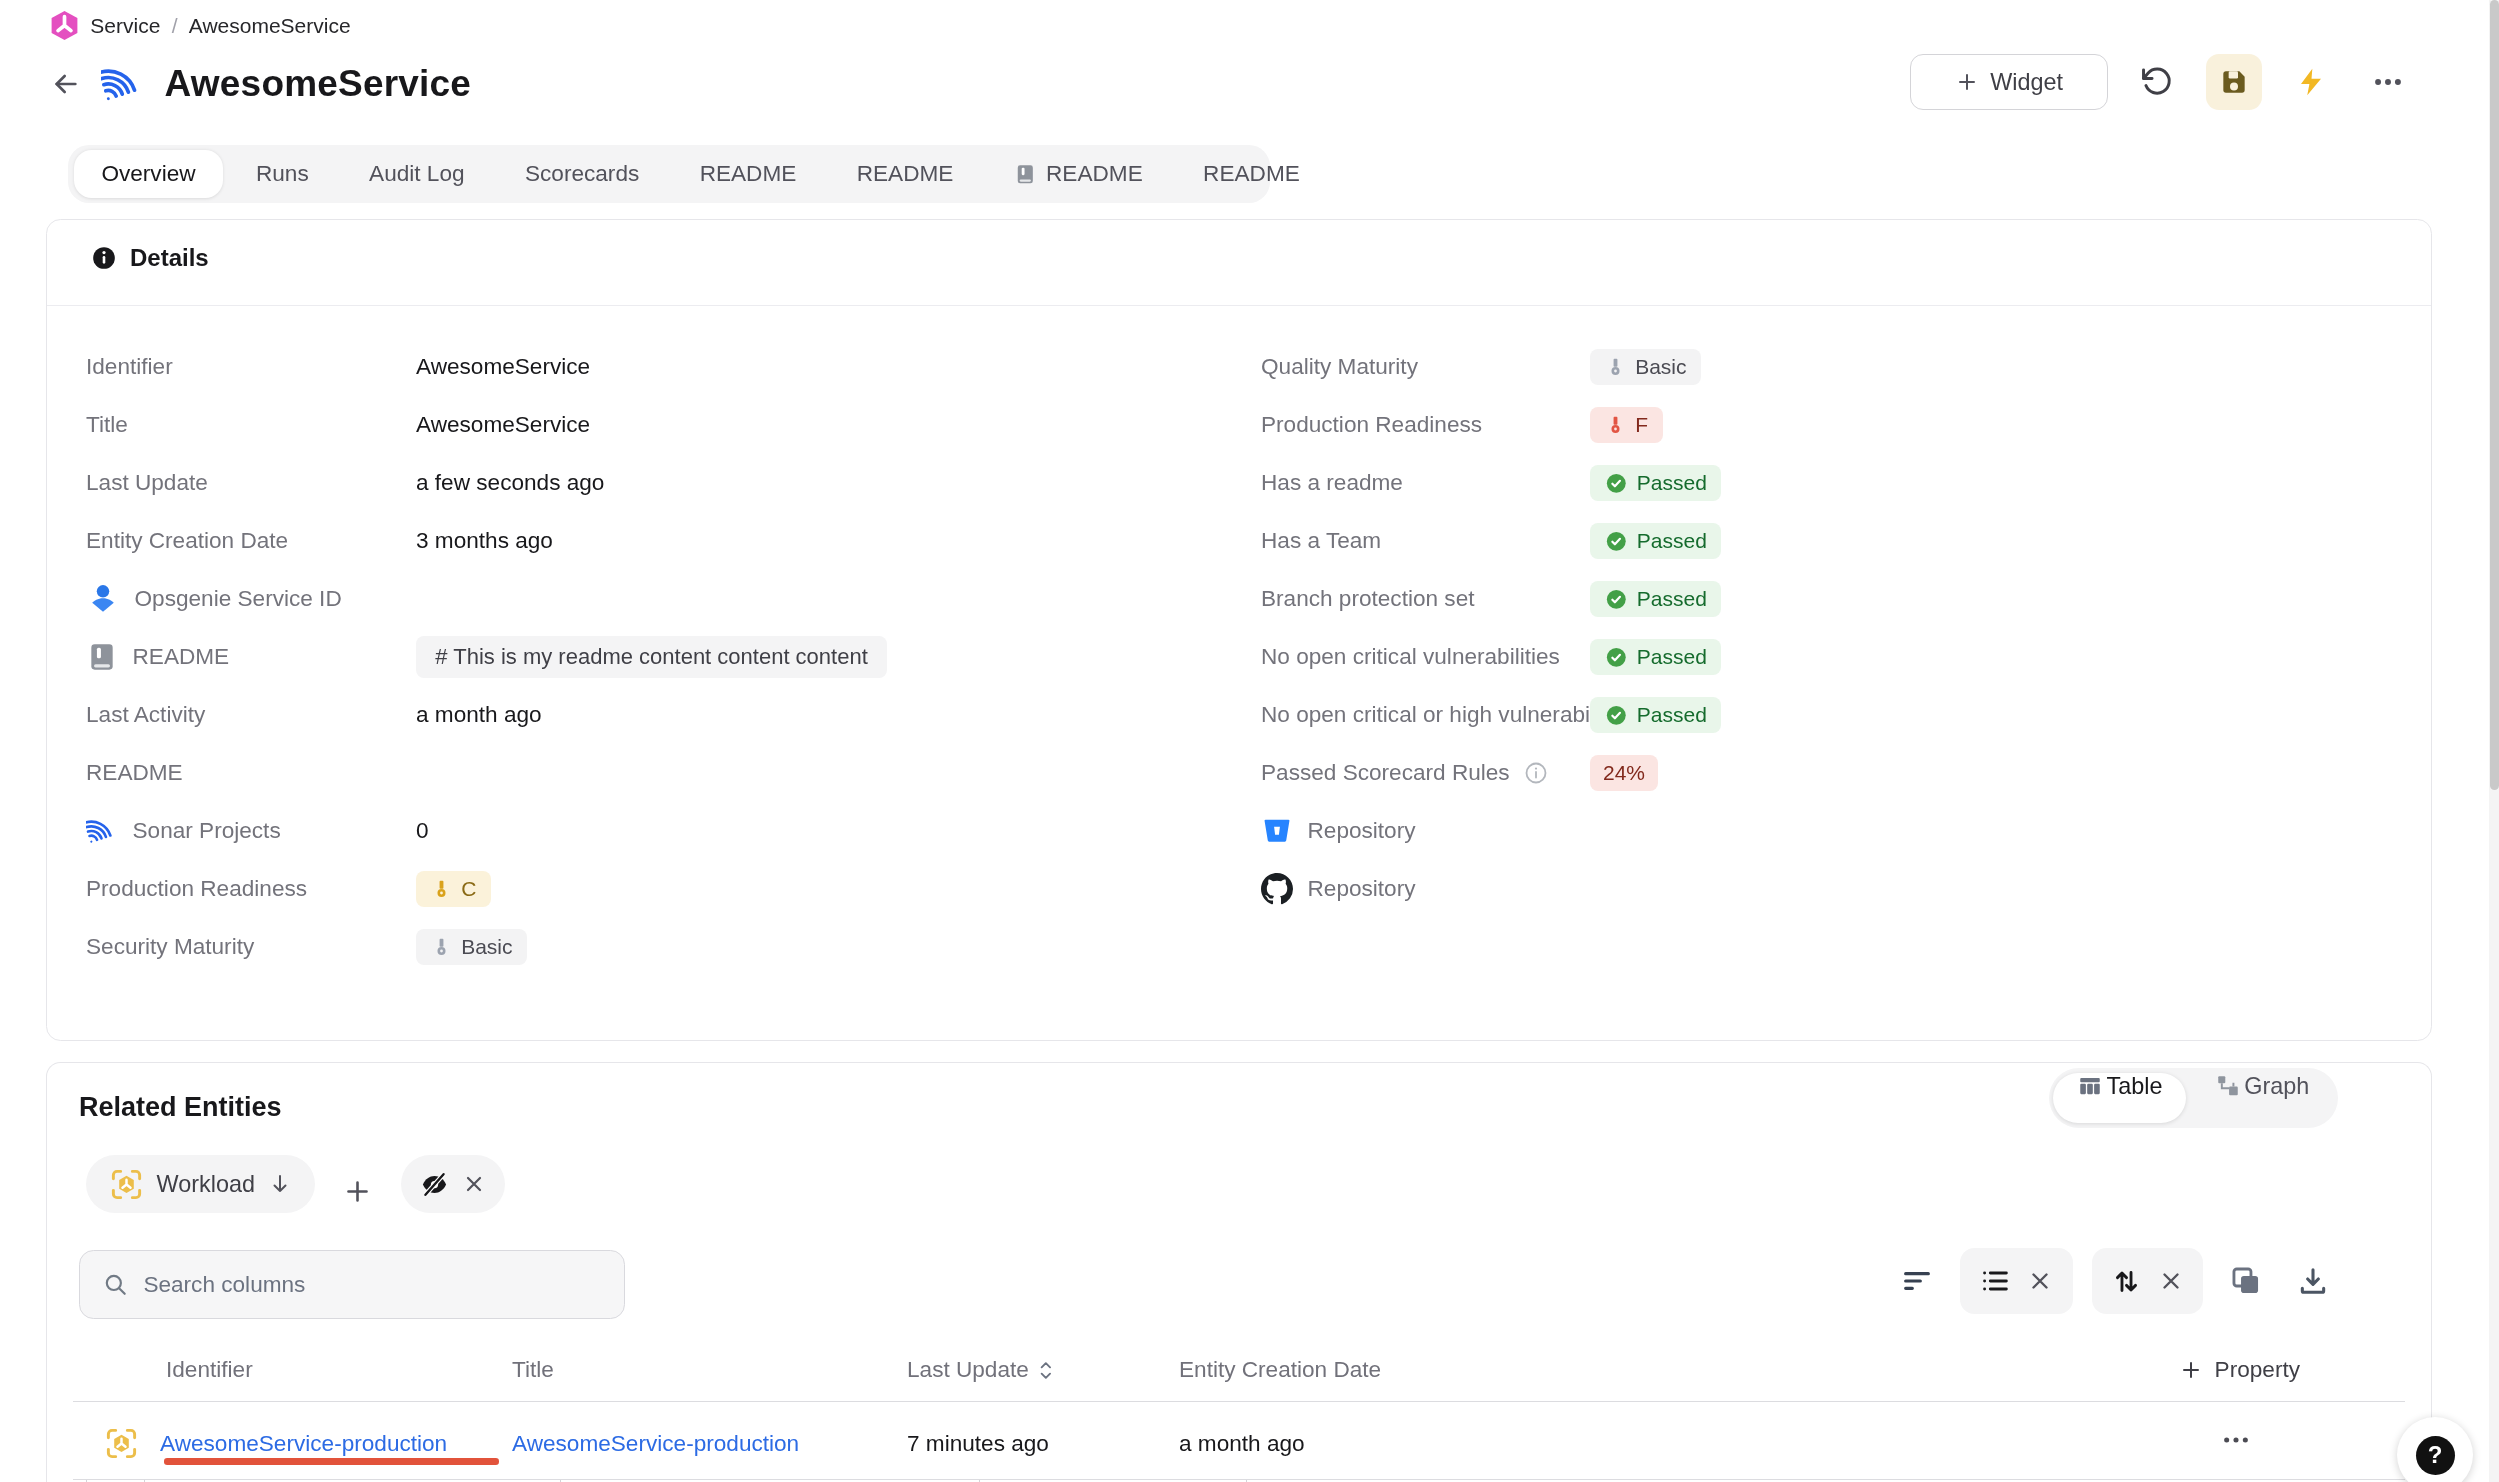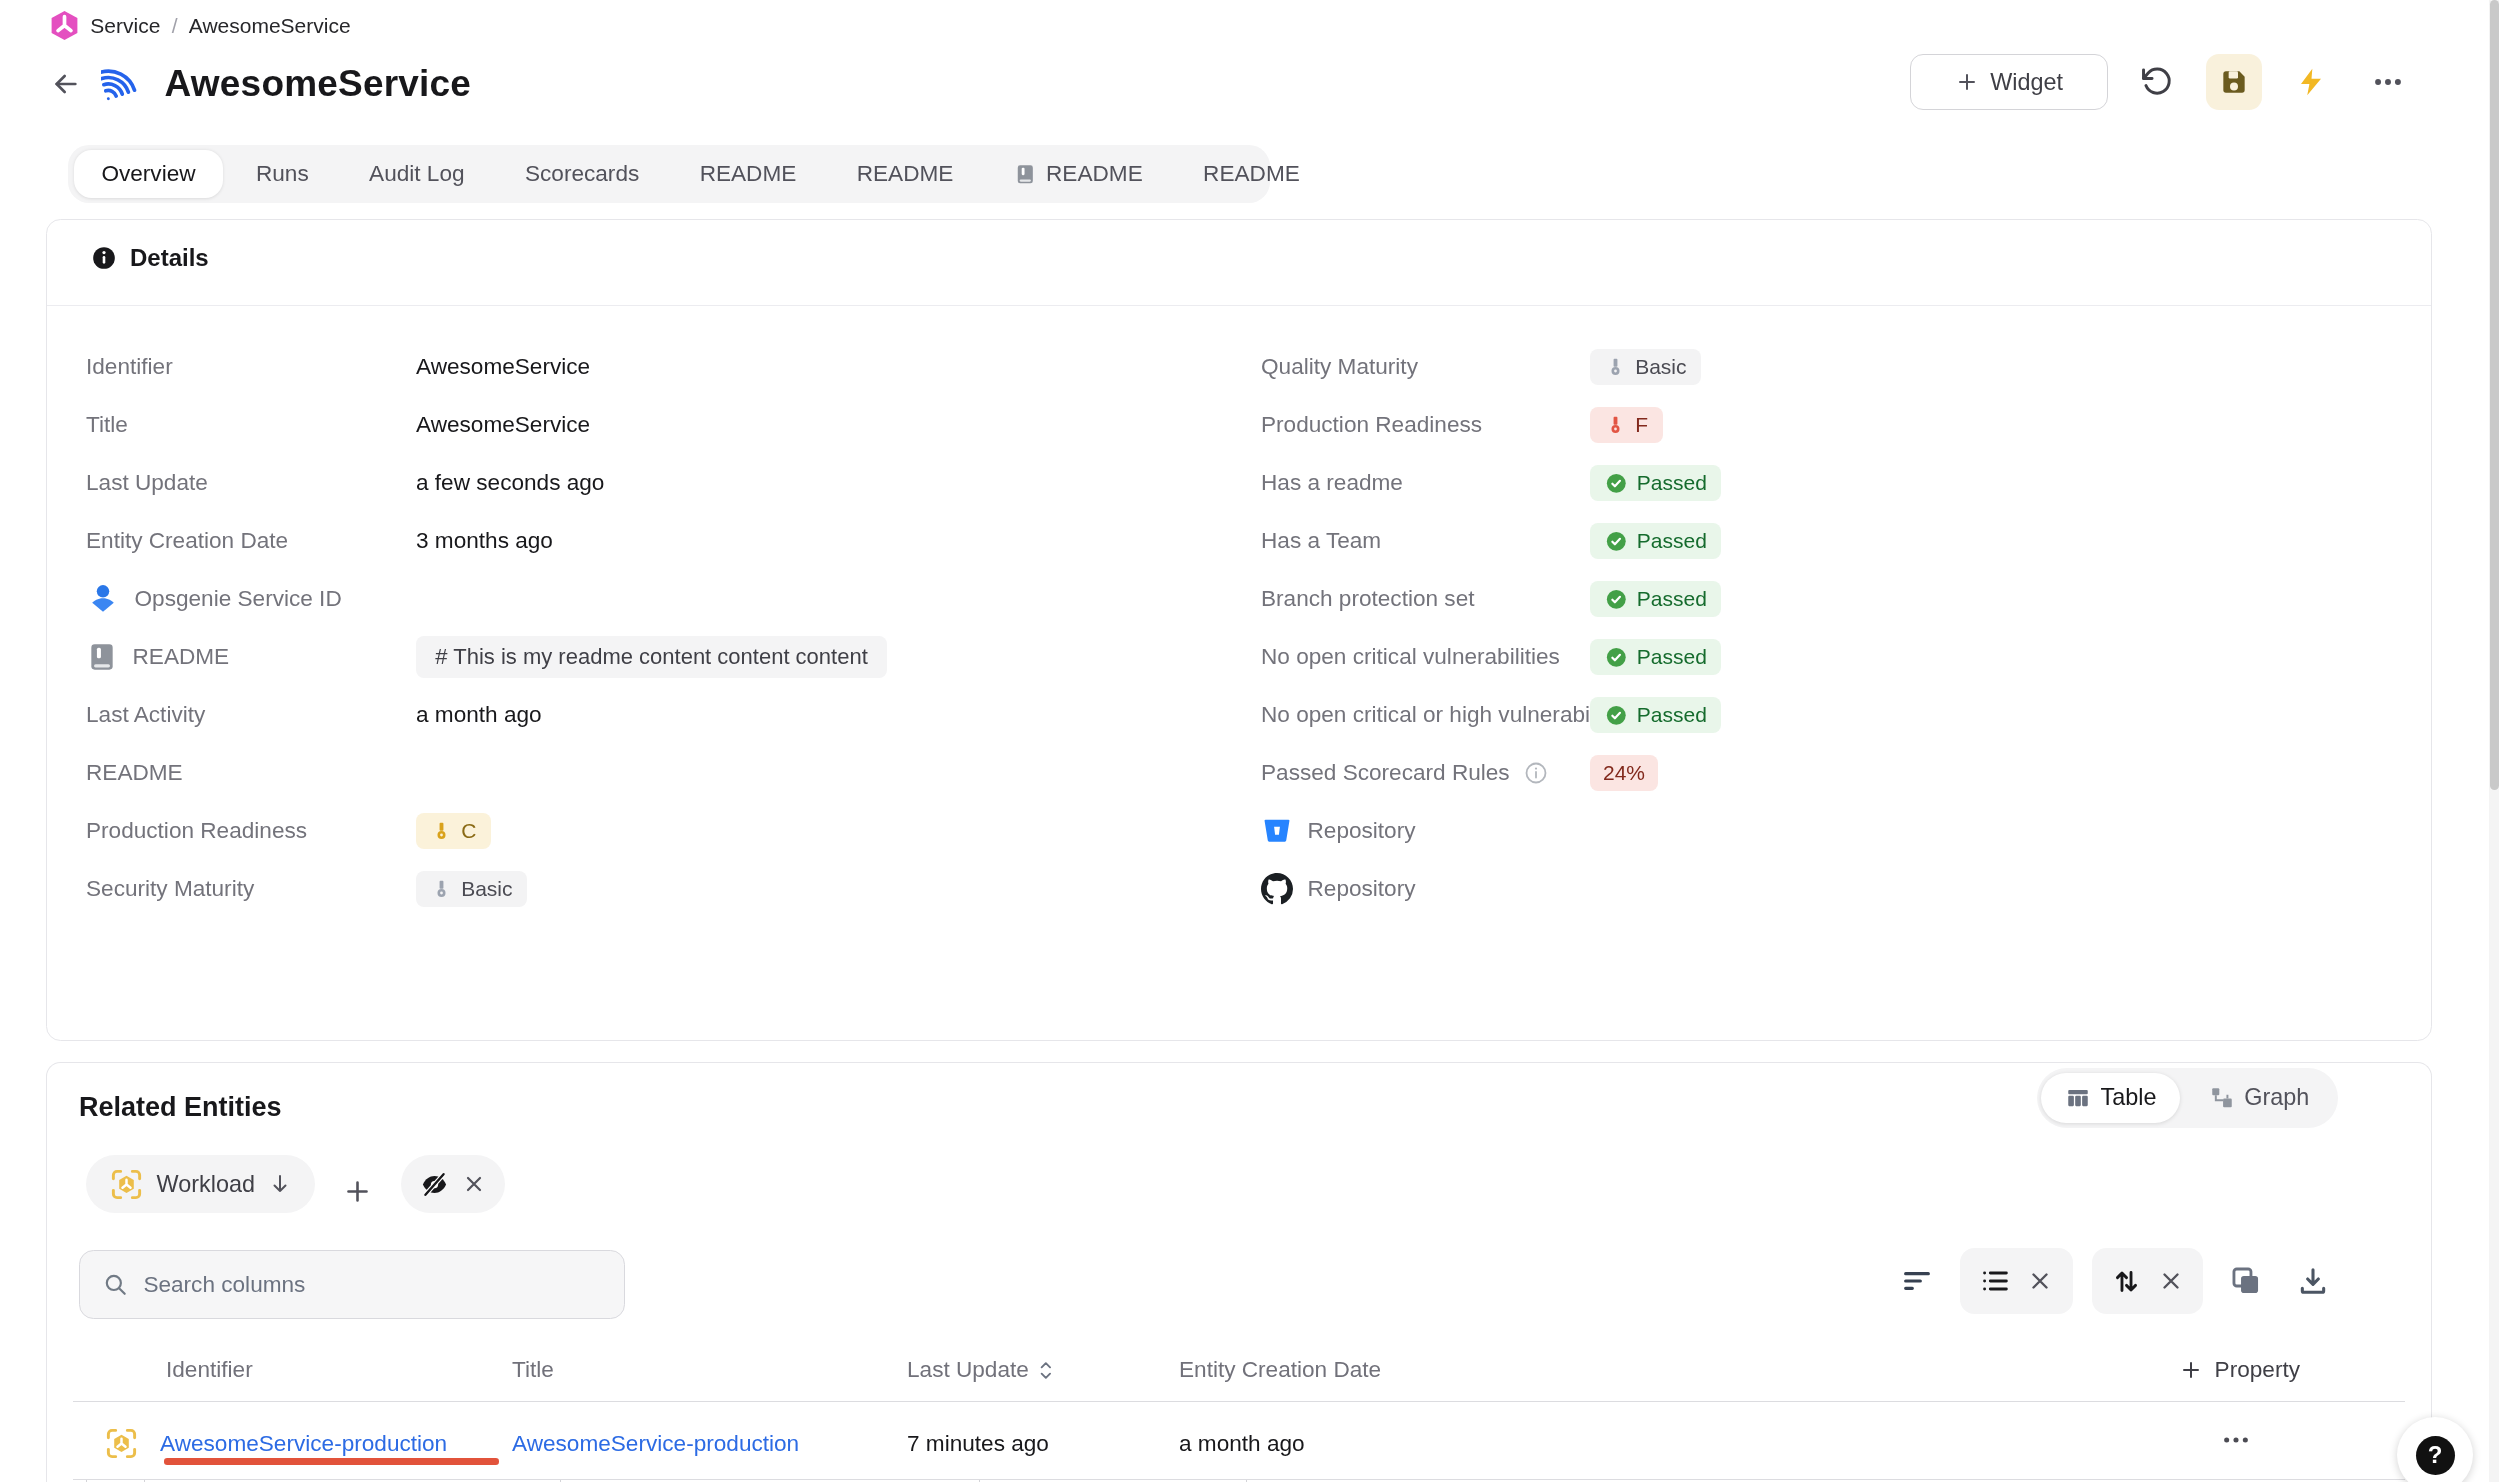--- a/index.html
+++ b/index.html
@@ -54,21 +54,21 @@
   .badge.gray  { background:#f3f3f4; color:#4b4b53; }
   .badge.red   { background:#fbe5e2; color:#82291c; }
   .badge.gold  { background:#fbf2da; color:#8a6a15; }
   .counter { width:44px; height:44px; border-radius:50%; background:#f6f6f7; border:0.8px solid #ececee;
     display:flex; align-items:center; justify-content:center; font-size:20px; color:#27272a;}
 
   
   .rel-title { position:absolute; left:32px; top:29px; font-size:27px; font-weight:600; }
   .segmented { position:absolute; right:93px; top:4.8px; height:60px; background:#f4f4f5; border-radius:32px;
     display:flex; align-items:center; padding:4.8px; gap:4.8px;}
-  .segment { height:50px; border-radius:26px; display:flex; align-items:center; gap:9px; padding:0 24px; font-size:23.4px; color:#52525b; cursor:pointer; white-space:nowrap;}
+  .segment { height:50px; border-radius:26px; display:flex; gap:3px; padding:0 24px; font-size:23.4px; color:#52525b; cursor:pointer; white-space:nowrap;}
   .segment.active { background:#fff; color:#18181b; box-shadow:0 0.8px 4px rgba(0,0,0,.12); }
 
   .filters { position:absolute; left:39px; top:92px; height:58px; display:flex; align-items:flex-end; gap:21px; }
   .pill { height:58px; background:#f4f4f5; border-radius:29px; display:flex; align-items:center; gap:13px; padding:0 22.6px; cursor:pointer;}
   .pill .ptxt { font-size:23.4px; color:#3f3f46; }
   .plainbtn { background:none; border:none; cursor:pointer; display:flex; align-items:center; justify-content:center;}
 
   .searchbox { position:absolute; left:32px; top:187px; width:546px; height:69px; background:#f6f6f7;
     border:0.8px solid #d9d9de; border-radius:14.5px; display:flex; align-items:center; gap:16px; padding:0 22.6px;}
   .searchbox input { border:none; outline:none; background:transparent; font-size:22.6px; color:#18181b; width:100%;
@@ -272,20 +272,35 @@
         <span class="val">a month ago</span>
       </div>
     <div class="drow">
         <div class="lblcell">
           <span class="lbl">README</span>
         </div>
         <span class="val"></span>
       </div>
     <div class="drow">
       <div class="lblcell">
+        <svg width="32" height="32" viewBox="0 0 48 48" fill="none" stroke="#2563eb" stroke-width="4" stroke-linecap="round">
+            <g transform="rotate(-18 8 40)">
+              <circle cx="8" cy="40" r="1.6" fill="#2563eb" stroke="none"></circle>
+              <path d="M8 31 A9 9 0 0 1 17 40"></path>
+              <path d="M8 24 A16 16 0 0 1 24 40"></path>
+              <path d="M8 17 A23 23 0 0 1 31 40"></path>
+              <path d="M8 10 A30 30 0 0 1 38 40"></path>
+            </g>
+          </svg>
+        <span class="lbl">Sonar Projects</span>
+      </div>
+        <span class="val">0</span>
+    </div>
+    <div class="drow">
+      <div class="lblcell">
           <span class="lbl">Production Readiness</span>
         </div>
       <span class="badge gold">
         <svg width="21" height="21" viewBox="0 0 24 24">
             <rect x="9.8" y="2" width="4.4" height="9" rx="1" fill="#d9a21b"></rect>
             <circle cx="12" cy="16" r="4.6" fill="#d9a21b"></circle>
             <circle cx="12" cy="16" r="1.6" fill="#fbf2da"></circle>
           </svg>
         <span>C</span>
       </span>

